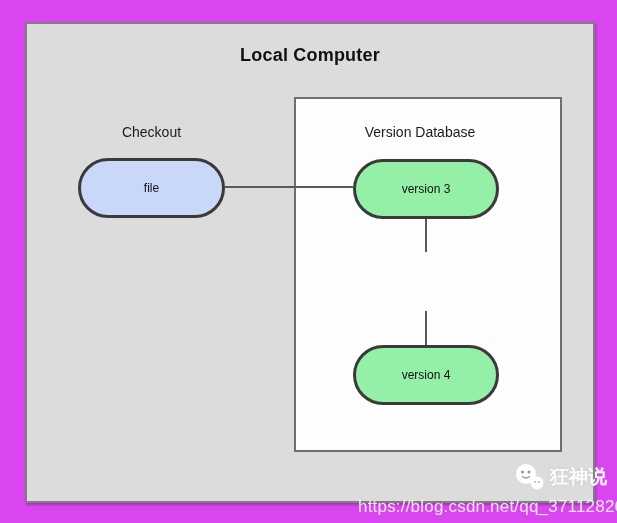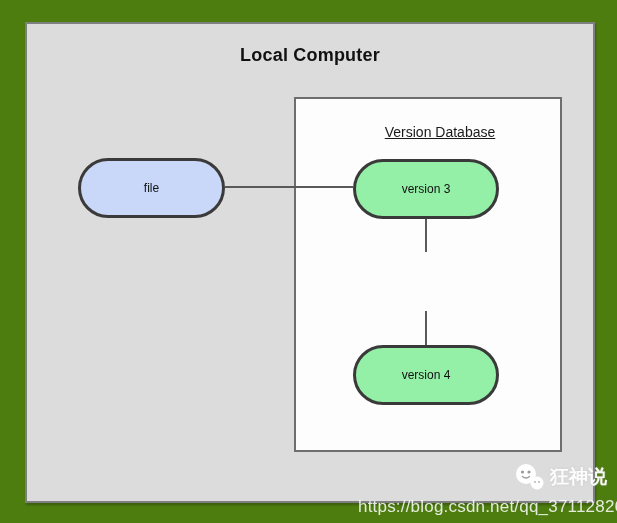--- a/index.html
+++ b/index.html
@@ -4,21 +4,21 @@
 <style>
   html, body {
     margin: 0;
     padding: 0;
     font-family: "Liberation Sans", sans-serif;
   }
   .canvas {
     position: relative;
     width: 617px;
     height: 523px;
-    background: #4d7c0f;
+    background: #d946ef;
     overflow: hidden;
   }
   
   .local-box {
     position: absolute;
     left: 25px;
     top: 22px;
     width: 566px;
     height: 477px;
     background: #dcdcdc;
@@ -51,24 +51,23 @@
   .vdb-box {
     position: absolute;
     left: 294px;
     top: 97px;
     width: 264px;
     height: 351px;
     background: #fdfdfd;
     border: 2px solid #6e6e6e;
   }
   .vdb-label {
-    left: 308px;
+    left: 288px;
     top: 124px;
     width: 264px;
-    text-decoration: underline;
   }
   
   .node {
     position: absolute;
     width: 147px;
     height: 60px;
     border: 3px solid #3a3a3a;
     border-radius: 30px;
     box-sizing: border-box;
     display: flex;
@@ -141,20 +140,21 @@
   }
 </style>
 </head>
 <body>
 
 <div class="canvas">
 
   <div class="local-box"></div>
   <div class="local-title">Local Computer</div>
 
+  <div class="section-label checkout-label">Checkout</div>
 
   <div class="vdb-box"></div>
   <div class="section-label vdb-label">Version Database</div>
 
   <div class="connector conn-h"></div>
   <div class="connector conn-v conn-v32"></div>
   <div class="connector conn-v conn-v21"></div>
 
   <div class="node node-file">
     <span>file</span>

